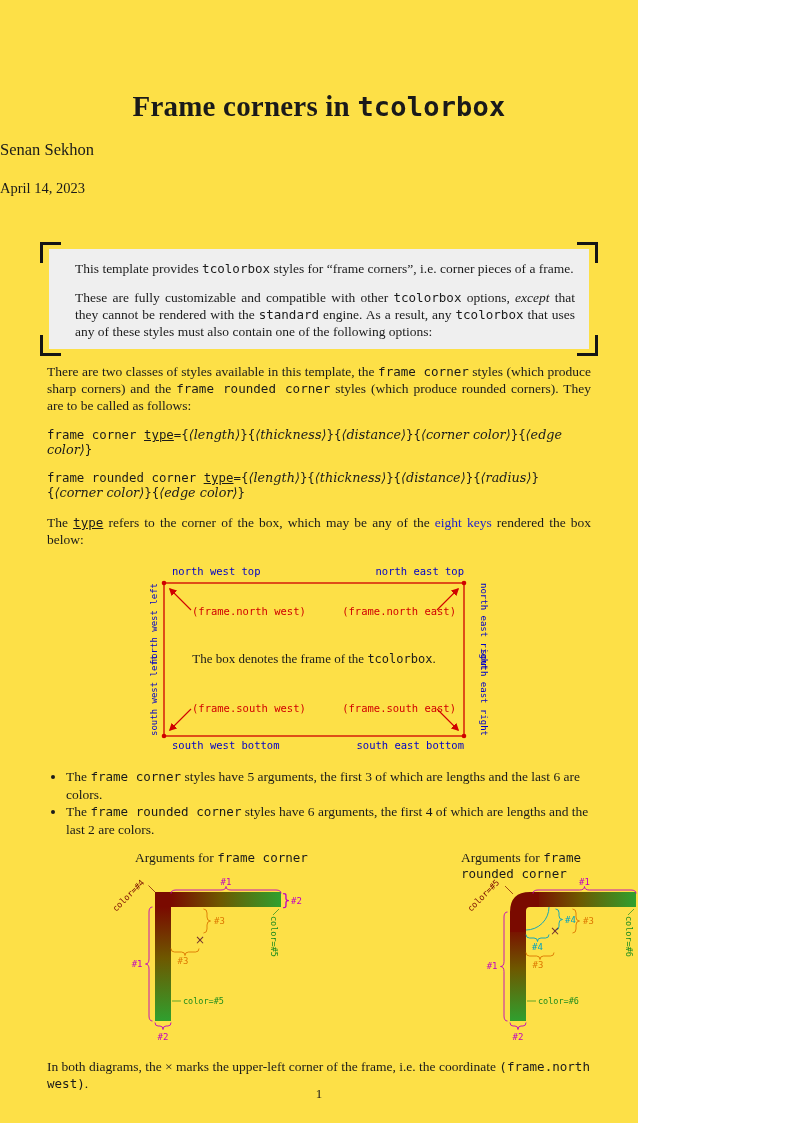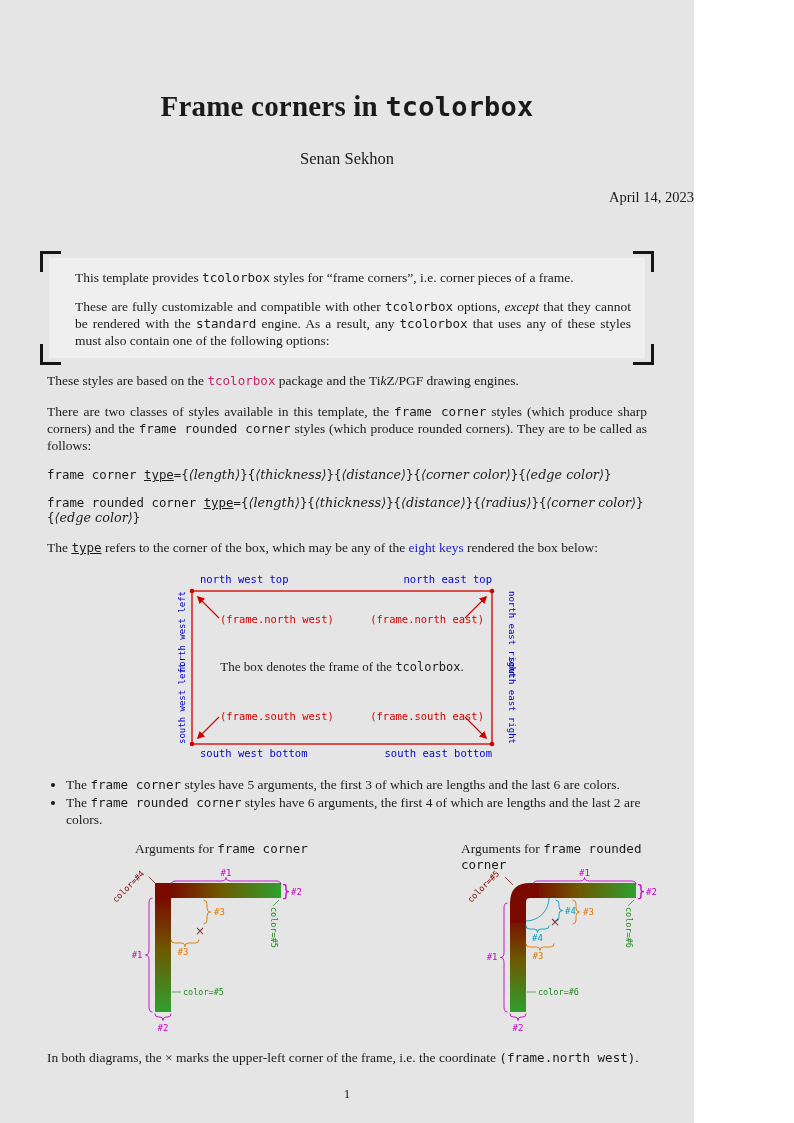--- a/index.html
+++ b/index.html
@@ -1,23 +1,23 @@
 <!DOCTYPE html>
 <html><head>
 <meta charset="utf-8">
 <style>
   * { margin:0; padding:0; box-sizing:border-box; }
   html,body { background:#ffffff; }
   body { width:794px; font-family:"Liberation Serif", serif; color:#1a1a1a; }
-  .page { position:relative; width:694px; height:1123px; background:#e5e5e5; overflow:hidden; }
+  .page { position:relative; width:638px; height:1123px; background:#fde047; overflow:hidden; }
 
   .title { text-align:center; padding-top:90px; font-size:29px; font-weight:bold; letter-spacing:0.2px; }
   .title .mono-b { font-family:"DejaVu Sans Mono", monospace; font-weight:bold; font-size:27px; }
-  .author { text-align:center; margin-top:26px; font-size:16.5px; }
-  .date { text-align:right; margin-top:20px; font-size:14.5px; }
+  .author { text-align:left; margin-top:17px; font-size:16.5px; }
+  .date { text-align:left; margin-top:20px; font-size:14.5px; }
 
   .abstract-wrap { position:relative; margin:52px 49px 0 49px; }
   .cmark { position:absolute; width:21px; height:21px; }
   .cmark.tl { left:-9px; top:-7px;  border-top:3.5px solid #151515; border-left:3.5px solid #151515; }
   .cmark.tr { right:-9px; top:-7px; border-top:3.5px solid #151515; border-right:3.5px solid #151515; }
   .cmark.bl { left:-9px; bottom:-7px;  border-bottom:3.5px solid #151515; border-left:3.5px solid #151515; }
   .cmark.br { right:-9px; bottom:-7px; border-bottom:3.5px solid #151515; border-right:3.5px solid #151515; }
   .abstract-inner { background:#efefef; padding:11px 14px 9px 26px; }
   .abs-p { font-size:13.5px; line-height:17px; text-align:justify; }
   .abs-p + .abs-p { margin-top:12px; }
@@ -68,21 +68,20 @@
     <div class="cmark tl"></div>
     <div class="cmark tr"></div>
     <div class="cmark bl"></div>
     <div class="cmark br"></div>
     <div class="abstract-inner">
       <p class="abs-p"><span>This template provides </span><span class="mono">tcolorbox</span><span> styles for “frame corners”, i.e. corner pieces of a frame.</span></p>
       <p class="abs-p"><span>These are fully customizable and compatible with other </span><span class="mono">tcolorbox</span><span> options, </span><span class="ital">except</span><span> that they cannot be rendered with the </span><span class="mono">standard</span><span> engine. As a result, any </span><span class="mono">tcolorbox</span><span> that uses any of these styles must also contain one of the following options:</span></p>
     </div>
   </div>
 
-  <p class="body-text"><span>These styles are based on the </span><span class="mono link-pink">tcolorbox</span><span> package and the Ti</span><span class="ital">k</span><span>Z/PGF drawing engines.</span></p>
 
   <p class="body-text"><span>There are two classes of styles available in this template, the </span><span class="mono">frame corner</span><span> styles (which produce </span><span class="bold">sharp</span><span> corners) and the </span><span class="mono">frame rounded corner</span><span> styles (which produce </span><span class="bold">rounded</span><span> corners). They are to be called as follows:</span></p>
 
   <div class="codeline"><span>frame corner </span><span class="underline">type</span><span>={</span><span class="arg">⟨length⟩</span><span>}{</span><span class="arg">⟨thickness⟩</span><span>}{</span><span class="arg">⟨distance⟩</span><span>}{</span><span class="arg">⟨corner color⟩</span><span>}{</span><span class="arg">⟨edge color⟩</span><span>}</span></div>
 
   <div class="codeline"><span>frame rounded corner </span><span class="underline">type</span><span>={</span><span class="arg">⟨length⟩</span><span>}{</span><span class="arg">⟨thickness⟩</span><span>}{</span><span class="arg">⟨distance⟩</span><span>}{</span><span class="arg">⟨radius⟩</span><span>}{</span><span class="arg">⟨corner color⟩</span><span>}{</span><span class="arg">⟨edge color⟩</span><span>}</span></div>
 
   <p class="body-text"><span>The </span><span class="mono underline">type</span><span> refers to the corner of the box, which may be any of the </span><span class="link-blue">eight keys</span><span> rendered the box below:</span></p>
 
   <div class="keys-fig">

